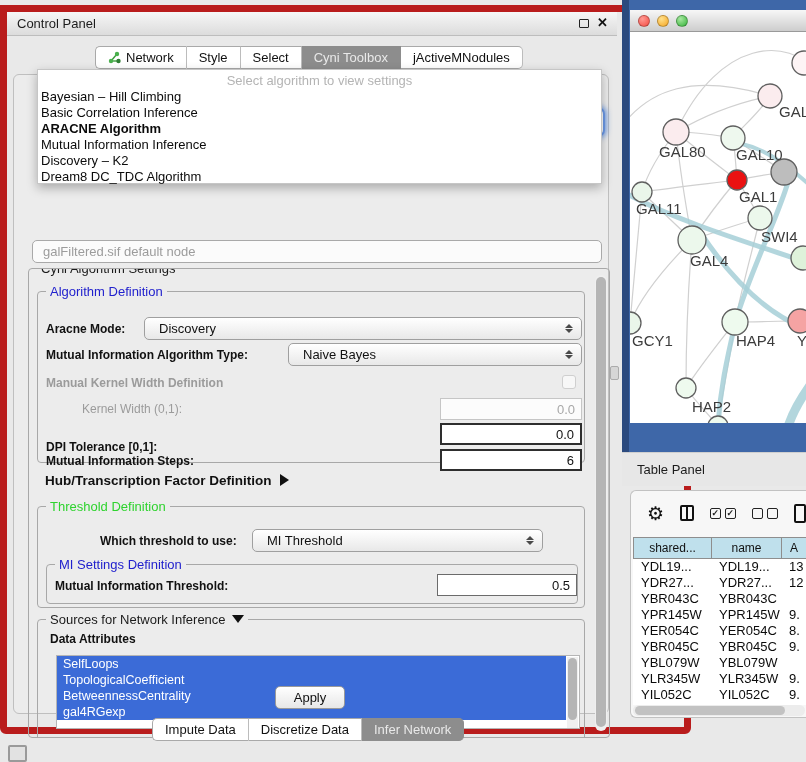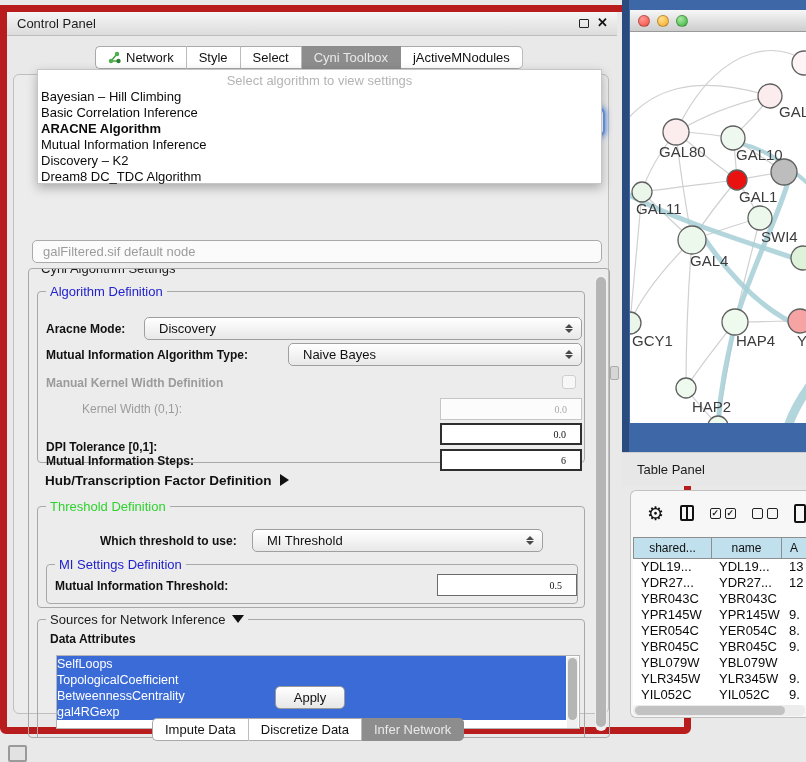--- a/index.html
+++ b/index.html
@@ -61,34 +61,34 @@
 
   .combo { position:absolute; height:23px; background:linear-gradient(#ffffff,#e8e8e8);
     border:1px solid #9f9f9f; border-radius:5px; display:flex; align-items:center; }
   .combo .cval { font-size:13px; color:#111; padding-left:14px; flex:1; }
   .stepper { width:9px; margin-right:8px; display:flex; flex-direction:column; align-items:center; gap:1px; }
   .stepper i { width:0; height:0; border-left:4px solid transparent; border-right:4px solid transparent; }
   .stepper .up { border-bottom:4px solid #4a4a4a; }
   .stepper .dn { border-top:4px solid #4a4a4a; }
 
   .tfield { position:absolute; height:22px; background:#ffffff; display:flex; align-items:center; justify-content:flex-end; }
-  .tfield span { font-size:10px; color:#111; padding-right:14px;font-family:Liberation Serif, serif; }
+  .tfield span { font-size:13px; color:#111; padding-right:6px; }
   .tfield.enabled { border:2px solid #2e2e2e; }
   .tfield.disabled { border:1px solid #c6c6c6; background:#fcfcfc; }
   .tfield.disabled span { color:#a8a8a8; }
   .tfield.medium { border:1.5px solid #6b6b6b; }
 
   .checkbox { position:absolute; width:14px; height:14px; border:1.5px solid #cfcfcf; border-radius:3px; background:#f7f7f7; }
 
   .tri-right { display:inline-block; width:0; height:0; border-top:6px solid transparent; border-bottom:6px solid transparent; border-left:9px solid #111; margin-left:8px; vertical-align:-1px;}
   .tri-down { display:inline-block; width:0; height:0; border-left:6px solid transparent; border-right:6px solid transparent; border-top:8px solid #111; margin-left:6px; vertical-align:1px;}
 
   #attr-list { position:absolute; left:18px; top:35px; width:524px; height:74px; background:#ffffff;
     border:1px solid #b5b5b5; overflow:hidden; }
-  .attr-item { height:16px; line-height:16px; font-size:12.5px; color:#ffffff; background:#3b6bd7; padding-left:0;
+  .attr-item { height:16px; line-height:16px; font-size:12.5px; color:#ffffff; background:#3b6bd7; padding-left:6px;
     width:calc(100% - 13px); }
   #attr-scroll { position:absolute; right:1px; top:1px; width:11px; height:71px; background:#f0f0f0; }
   #attr-thumb { position:absolute; left:1px; top:1px; width:9px; height:62px; background:#b5b5b5; border-radius:5px; }
 
   #apply-btn { position:absolute; left:268px; top:674px; width:70px; height:23px;
     background:linear-gradient(#ffffff,#e7e7e7); border:1px solid #9a9a9a; border-radius:5px;
     font-size:13px; color:#111; display:flex; align-items:center; justify-content:center; }
 
   
   #blue-frame { position:absolute; left:622px; top:0; width:184px; height:452px;

